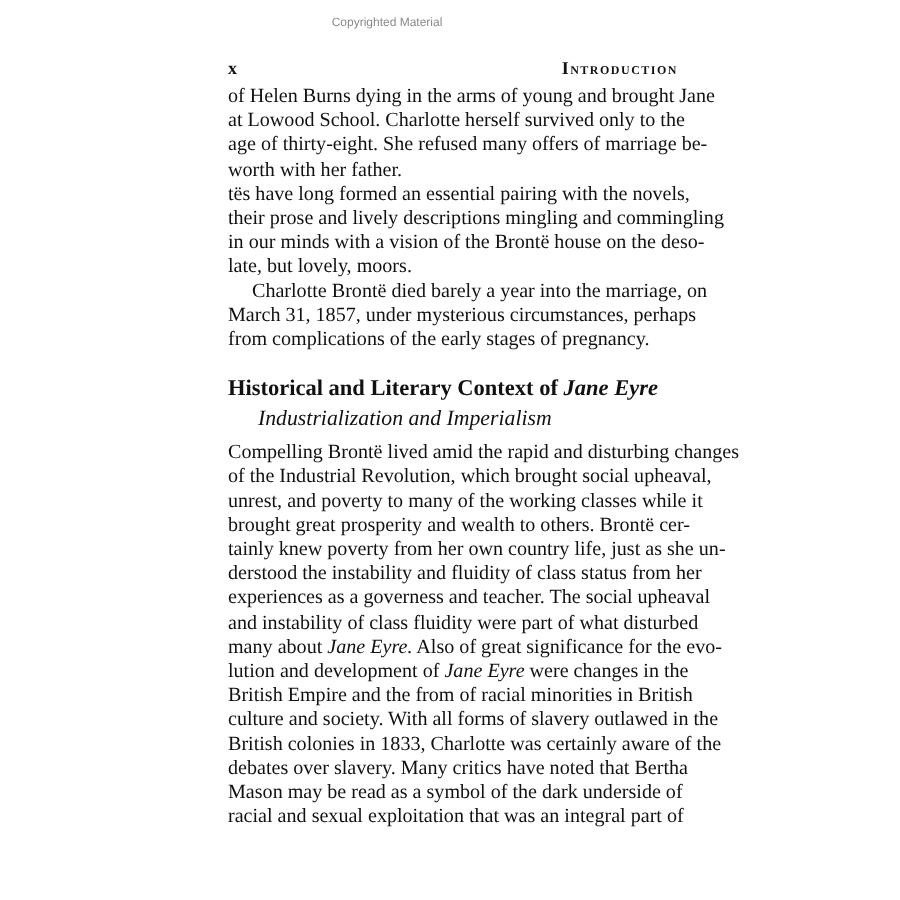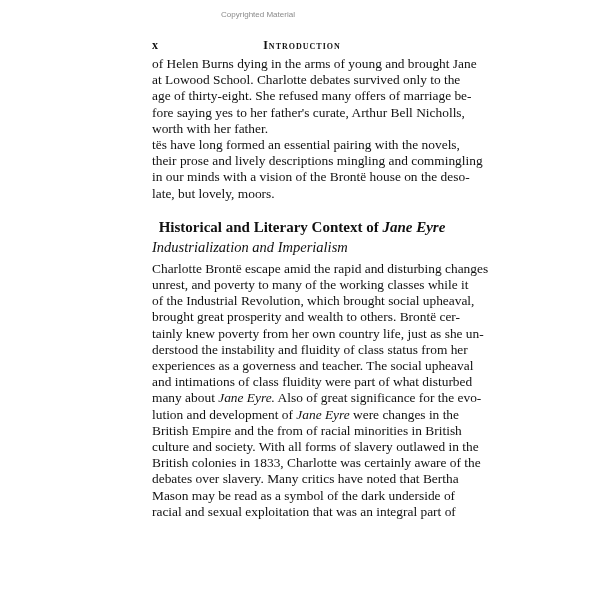--- a/index.html
+++ b/index.html
@@ -3,68 +3,72 @@
 <meta charset="utf-8">
 <style>
   html, body { margin:0; padding:0; background:#ffffff; }
   body { width:600px; height:600px; position:relative; overflow:hidden;
          font-family:"DejaVu Serif","Liberation Serif",serif; color:#111; }
   .watermark { position:absolute; top:10px; left:0; width:516px; text-align:center;
                font-family:"Liberation Sans",sans-serif; font-size:8px; color:#8a8a8a; }
   .page { position:absolute; left:152px; top:38px; width:300px; }
   .running-head { position:relative; height:16px; font-family:"Liberation Serif",serif; }
   .folio { position:absolute; left:0; top:0; font-size:12px; font-weight:bold; }
-  .head-title { position:absolute; left:0; right:0; top:0; text-align:center;
+  .head-title { position:absolute; left:0; right:0; top:0; text-align:right;
                 font-size:12px; font-variant:small-caps; letter-spacing:1px; font-weight:bold; }
   .body { margin-top:2px; font-family:"Liberation Serif",serif; font-size:13.4px; line-height:16.2px; }
   .body p { margin:0; text-align:justify; hyphens:manual; }
   .line { display:block; text-align:justify; text-align-last:justify; white-space:nowrap; }
   .line.last { text-align-last:left; }
-  .section-heading { margin-top:16px; text-align:center; font-weight:bold; font-size:15px; line-height:19px; }
-  .sub-heading { font-style:italic; font-size:14.5px; line-height:20px; margin-bottom:4px; }
+  .section-heading { margin-top:16px; font-weight:bold; font-size:15px; line-height:19px; }
+  .sub-heading { font-style:italic; font-size:14.5px; line-height:20px; margin-bottom:4px;margin-left:20px; }
   i { font-style:italic; }
 </style>
 </head>
 <body>
 
 <div class="watermark">Copyrighted Material</div>
 
 <div class="page">
   <div class="running-head">
     <span class="folio">x</span>
     <span class="head-title">Introduction</span>
   </div>
 
   <div class="body">
     <p>
       <span class="line">of Helen Burns dying in the arms of young and brought Jane</span>
-      <span class="line">at Lowood School. Charlotte debates survived only to the</span>
+      <span class="line">at Lowood School. Charlotte herself survived only to the</span>
       <span class="line">age of thirty-eight. She refused many offers of marriage be-</span>
-      <span class="line">fore saying yes to her father's curate, Arthur Bell Nicholls,</span>
       <span class="line last">worth with her father.</span>
     </p>
     <p>
       <span class="line">tës have long formed an essential pairing with the novels,</span>
       <span class="line">their prose and lively descriptions mingling and commingling</span>
       <span class="line">in our minds with a vision of the Brontë house on the deso-</span>
       <span class="line last">late, but lovely, moors.</span>
     </p>
+    <p>
+      <span class="line" style="padding-left:16px">Charlotte Brontë died barely a year into the marriage, on</span>
+      <span class="line">March 31, 1857, under mysterious circumstances, perhaps</span>
+      <span class="line last">from complications of the early stages of pregnancy.</span>
+    </p>
 
     <div class="section-heading"><span>Historical and Literary Context of </span><i>Jane Eyre</i></div>
     <div class="sub-heading">Industrialization and Imperialism</div>
 
     <p>
-      <span class="line">Charlotte Brontë escape amid the rapid and disturbing changes</span>
+      <span class="line">Compelling Brontë lived amid the rapid and disturbing changes</span>
+      <span class="line">of the Industrial Revolution, which brought social upheaval,</span>
       <span class="line">unrest, and poverty to many of the working classes while it</span>
-      <span class="line">of the Industrial Revolution, which brought social upheaval,</span>
       <span class="line">brought great prosperity and wealth to others. Brontë cer-</span>
       <span class="line">tainly knew poverty from her own country life, just as she un-</span>
       <span class="line">derstood the instability and fluidity of class status from her</span>
       <span class="line">experiences as a governess and teacher. The social upheaval</span>
-      <span class="line">and intimations of class fluidity were part of what disturbed</span>
+      <span class="line">and instability of class fluidity were part of what disturbed</span>
       <span class="line"><span>many about </span><i>Jane Eyre.</i><span> Also of great significance for the evo-</span></span>
       <span class="line"><span>lution and development of </span><i>Jane Eyre</i><span> were changes in the</span></span>
       <span class="line">British Empire and the from of racial minorities in British</span>
       <span class="line">culture and society. With all forms of slavery outlawed in the</span>
       <span class="line">British colonies in 1833, Charlotte was certainly aware of the</span>
       <span class="line">debates over slavery. Many critics have noted that Bertha</span>
       <span class="line">Mason may be read as a symbol of the dark underside of</span>
       <span class="line">racial and sexual exploitation that was an integral part of</span>
 
     </p>

